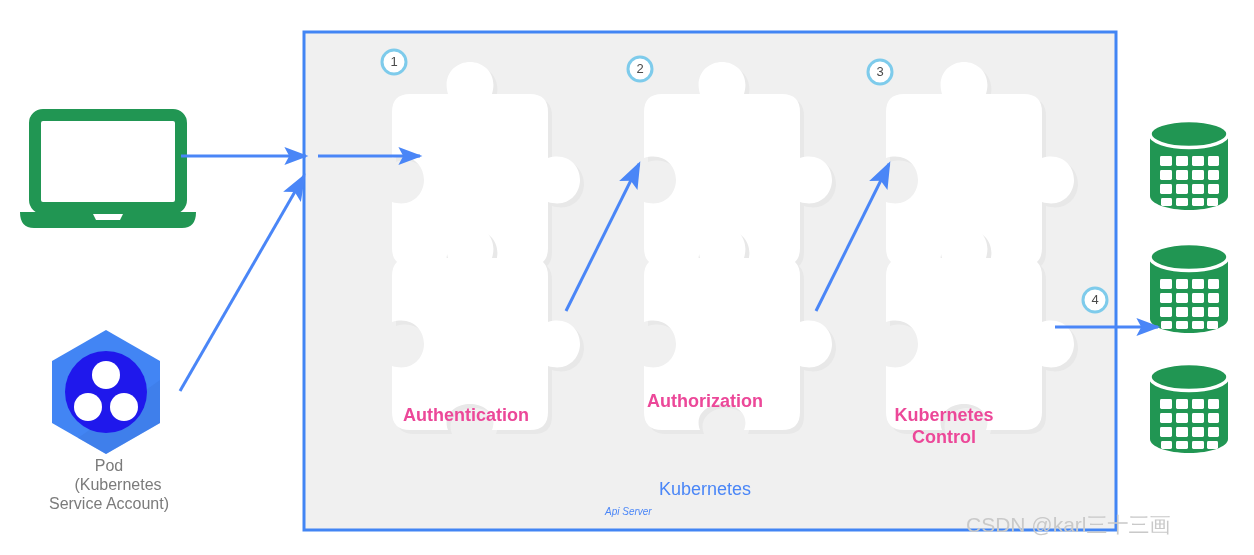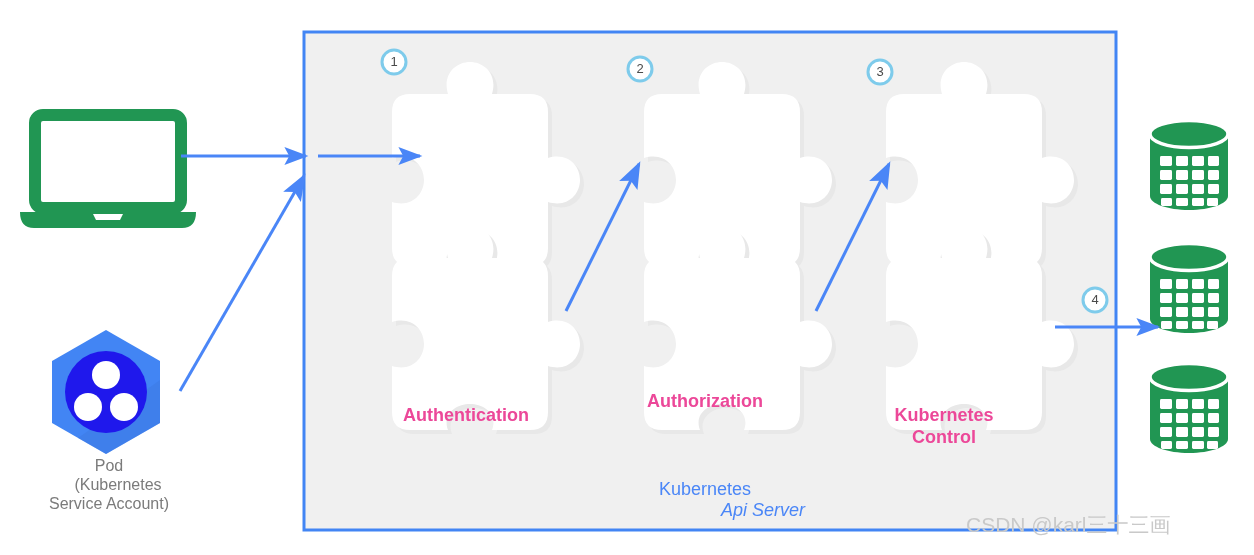--- a/index.html
+++ b/index.html
@@ -41,23 +41,24 @@
     text-align: center;
   }
   .panel-title {
     color: #4a86f7;
     font-size: 18px;
     font-weight: normal;
     text-align: center;
   }
   .panel-sub {
     color: #4a86f7;
-    font-size: 18px;
+    font-size: 10px;
     font-style: italic;
-    text-align: right;
+    text-align: left;
+    margin-top: 6px;
   }
   .watermark {
     color: #c9c9c9;
     font-size: 21px;
     text-align: left;
   }
   .badge-num {
     position: absolute;
     width: 26px;
     height: 26px;

